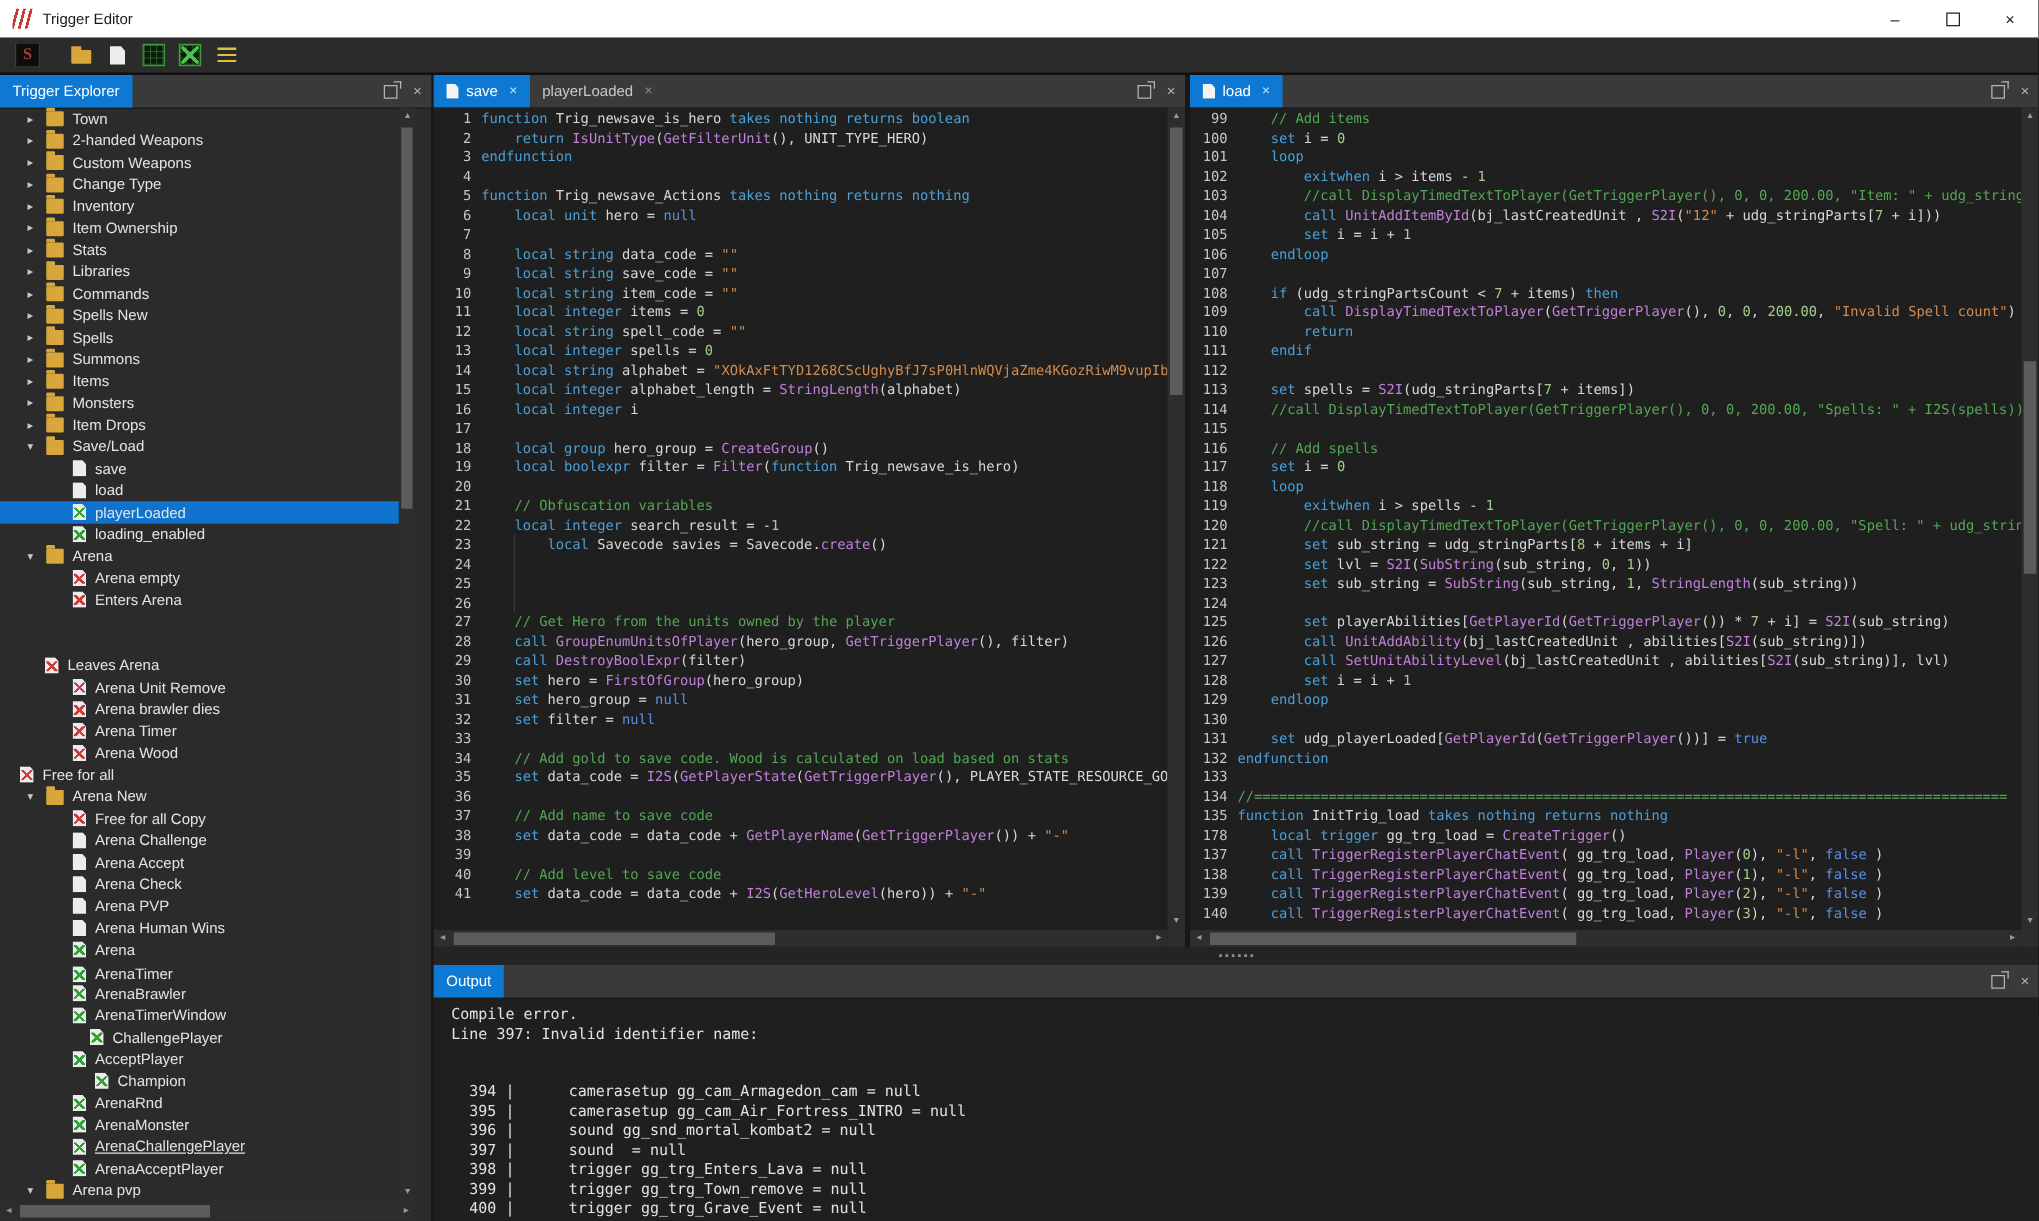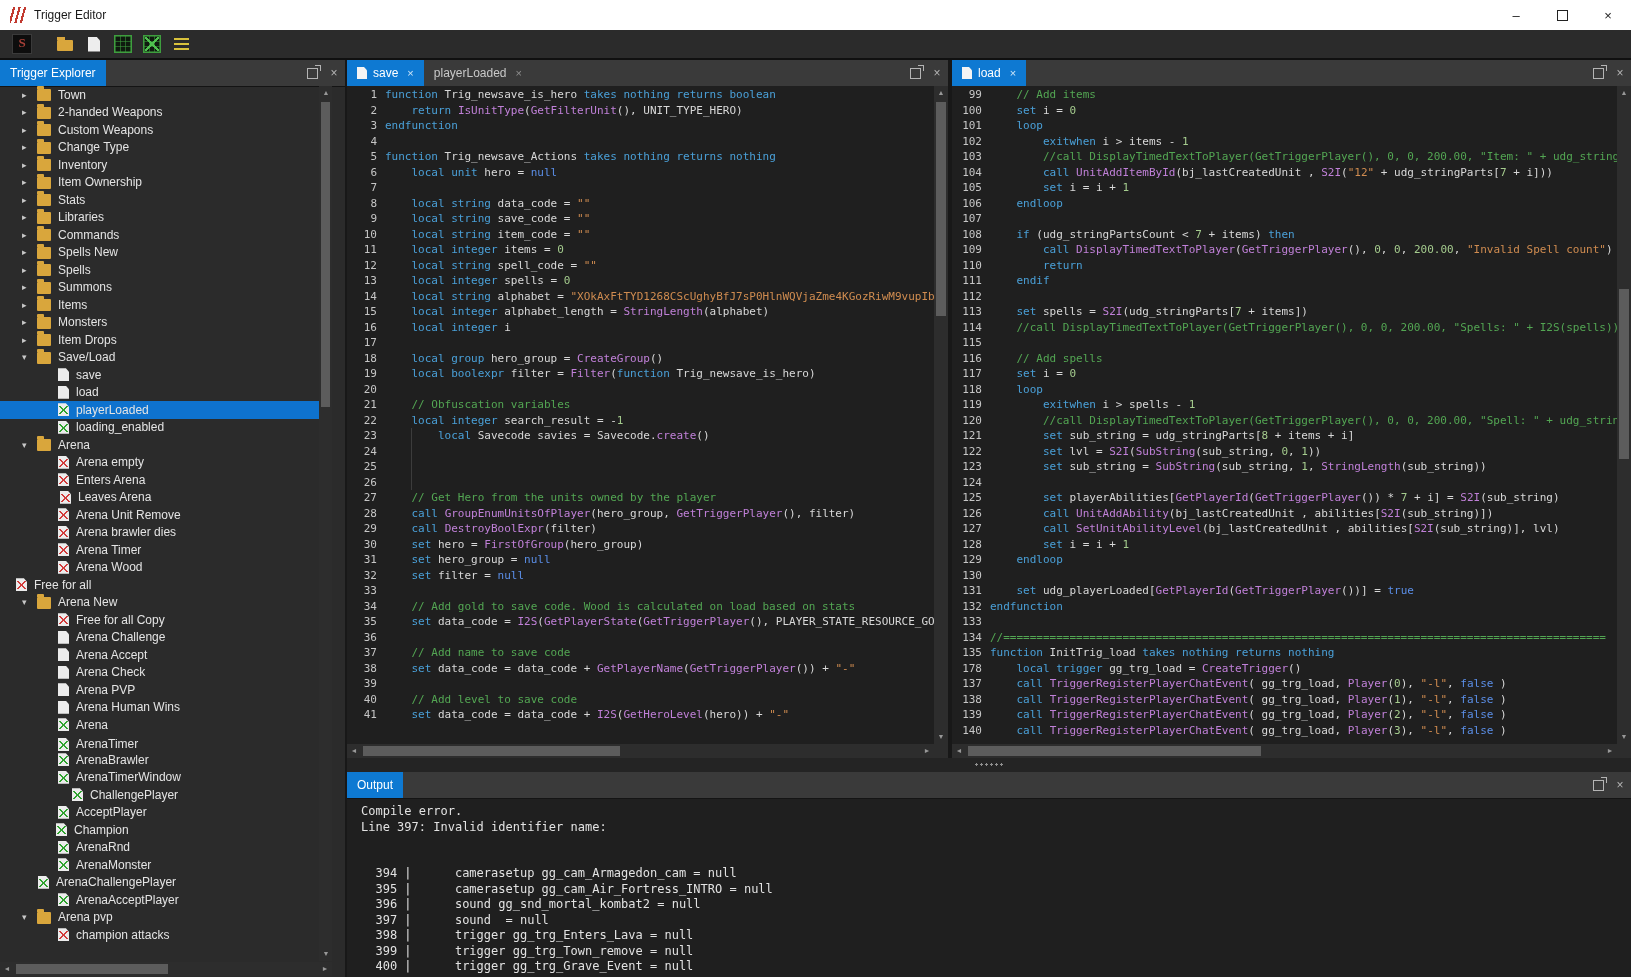--- a/index.html
+++ b/index.html
@@ -263,21 +263,21 @@
         <div class="trow" style="padding-left: 42px;">
           <span class="tarrow"></span>
           <span class="ticon disabled"></span>
           <span class="tlabel">Arena empty</span>
         </div>
         <div class="trow" style="padding-left: 42px;">
           <span class="tarrow"></span>
           <span class="ticon disabled"></span>
           <span class="tlabel">Enters Arena</span>
         </div>
-        <div class="trow" style="padding-left: 44px;">
+        <div class="trow" style="padding-left: 20px; margin-top: 35px;">
           <span class="tarrow"></span>
           <span class="ticon disabled"></span>
           <span class="tlabel">Leaves Arena</span>
         </div>
         <div class="trow" style="padding-left: 42px;">
           <span class="tarrow"></span>
           <span class="ticon disabled"></span>
           <span class="tlabel">Arena Unit Remove</span>
         </div>
         <div class="trow" style="padding-left: 42px;">
@@ -358,36 +358,36 @@
         <div class="trow" style="padding-left: 56px;">
           <span class="tarrow"></span>
           <span class="ticon script"></span>
           <span class="tlabel">ChallengePlayer</span>
         </div>
         <div class="trow" style="padding-left: 42px;">
           <span class="tarrow"></span>
           <span class="ticon script"></span>
           <span class="tlabel">AcceptPlayer</span>
         </div>
-        <div class="trow" style="padding-left: 40px; align-items: center;">
+        <div class="trow" style="padding-left: 60px; align-items: center;">
           <span class="tarrow"></span>
           <span class="ticon script"></span>
           <span class="tlabel">Champion</span>
         </div>
         <div class="trow" style="padding-left: 42px;">
           <span class="tarrow"></span>
           <span class="ticon script"></span>
           <span class="tlabel">ArenaRnd</span>
         </div>
         <div class="trow" style="padding-left: 42px;">
           <span class="tarrow"></span>
           <span class="ticon script"></span>
           <span class="tlabel">ArenaMonster</span>
         </div>
-        <div class="trow" style="padding-left: 22px;">
+        <div class="trow" style="padding-left: 42px; text-decoration: underline;">
           <span class="tarrow"></span>
           <span class="ticon script"></span>
           <span class="tlabel">ArenaChallengePlayer</span>
         </div>
         <div class="trow" style="padding-left: 42px;">
           <span class="tarrow"></span>
           <span class="ticon script"></span>
           <span class="tlabel">ArenaAcceptPlayer</span>
         </div>
         <div class="trow" style="padding-left: 22px;">

